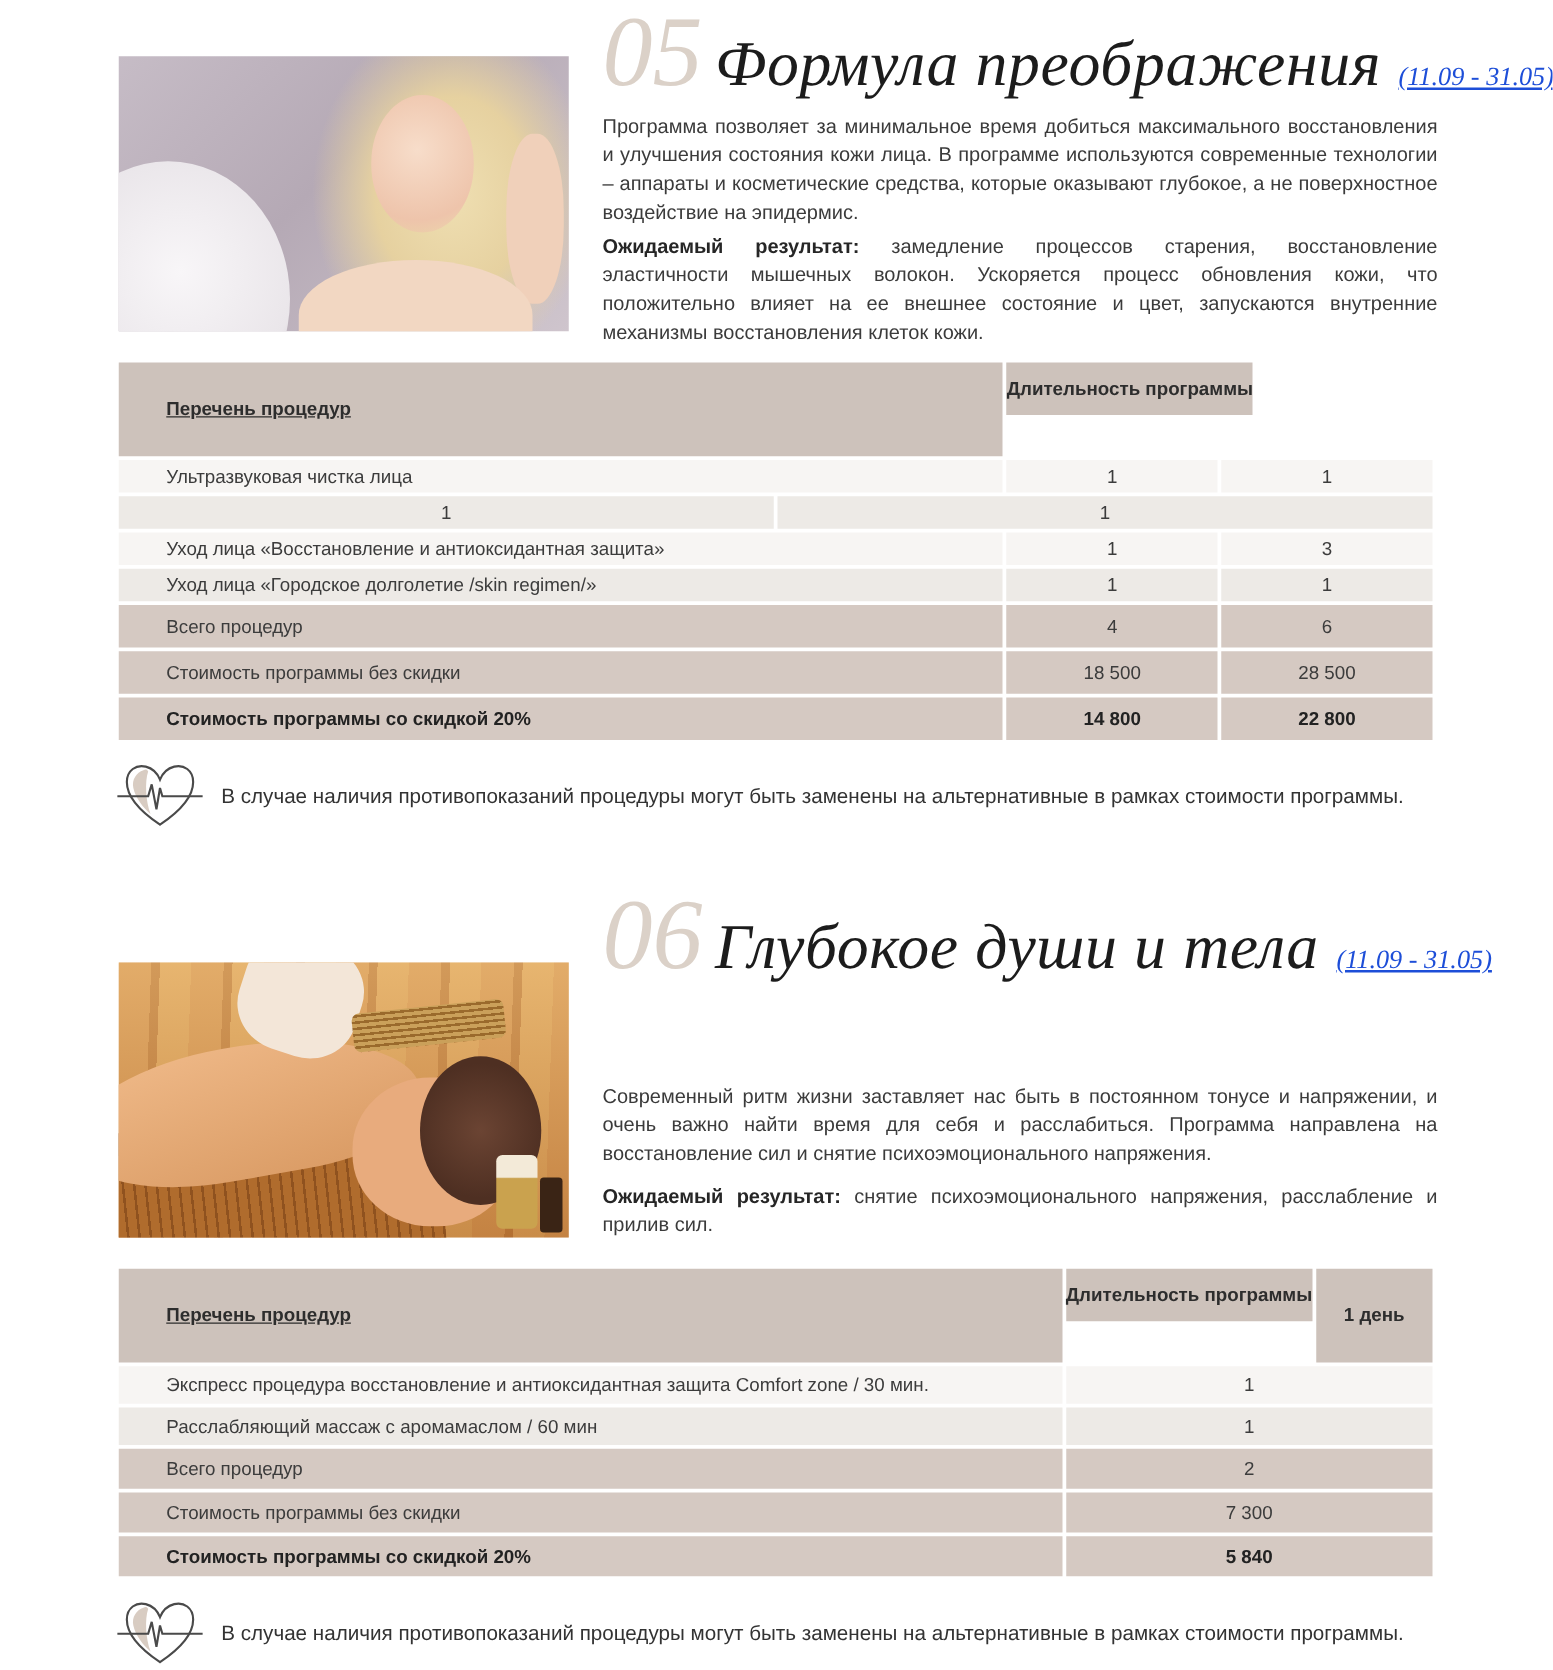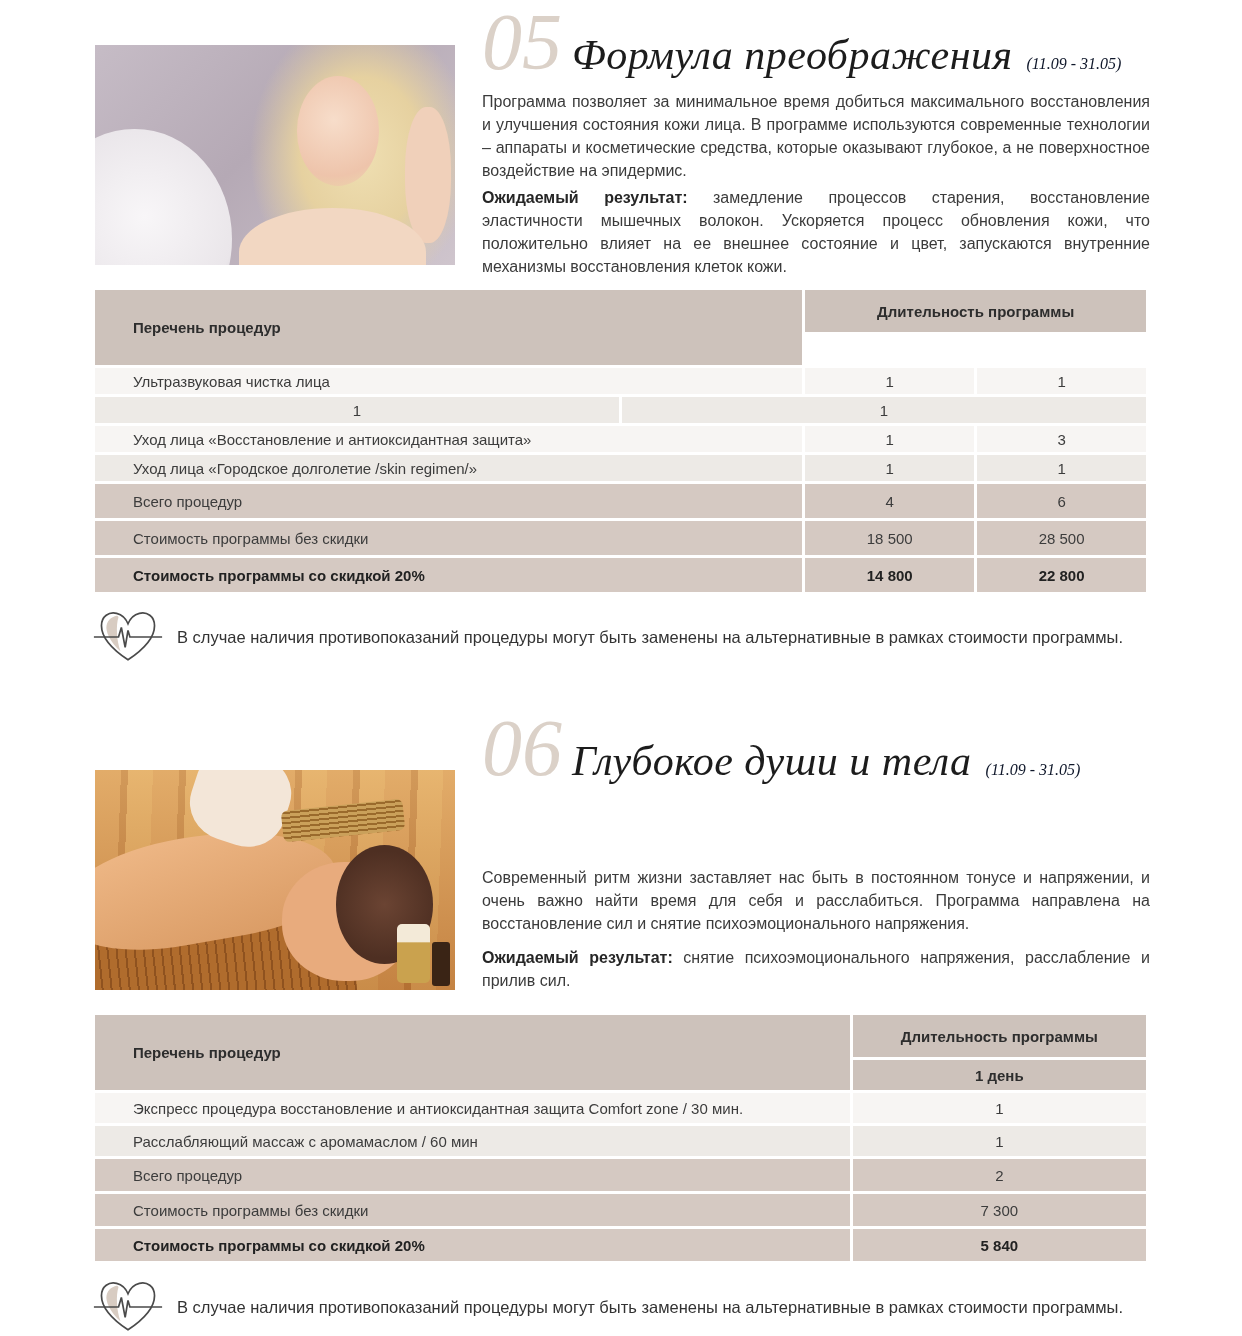--- a/index.html
+++ b/index.html
@@ -50,43 +50,43 @@
     background:linear-gradient(#f3ead8 30%,#caa24e 32%);}
   .p2-bottle2{right:1.5%;bottom:2%;width:5%;height:20%;border-radius:3px;background:#3a2415;}
 
   
   .section-head{position:absolute;left:482px;display:flex;align-items:baseline;white-space:nowrap;}
   .head-05{top:2px;}
   .head-06{top:708px;justify-content:flex-end;}
   .sec-number{font-family:"Liberation Serif", serif;font-style:italic;font-weight:400;
     font-size:80px;line-height:1;color:var(--number-color);margin-right:10px;}
   .sec-title{font-family:"Liberation Serif", serif;font-style:italic;font-weight:500;
-    font-size:42px;color:#1c1c1c;letter-spacing:.5px;}
+    font-size:51px;color:#1c1c1c;letter-spacing:.5px;}
   .sec-dates{font-family:"Liberation Serif", serif;font-style:italic;
-    font-size:16px;color:#0f172a;margin-left:14px;}
+    font-size:21px;color:#1d4ed8;margin-left:14px;text-decoration:underline;}
 
   
   .para{position:absolute;left:482px;width:668px;text-align:justify;
     font-size:16px;line-height:23px;color:#3b3b3b;margin:0;}
   .para .b{font-weight:bold;color:#262626;}
   .intro-05{top:90px;}
   .expected-05{top:186px;}
   .intro-06{top:866px;}
   .expected-06{top:946px;}
 
   
   .ptable{position:absolute;left:95px;width:1051px;font-size:15px;}
   .tbl-05{top:290px;}
   .tbl-06{top:1015px;}
   .t-head{display:flex;gap:3px;height:75px;}
   .cell{background:var(--header-bg);}
   .head-left{flex:0 0 67.3%;display:flex;align-items:center;padding-left:38px;
-    font-weight:bold;color:#2d2d2d;}
+    font-weight:bold;color:#2d2d2d;text-decoration:underline;}
   .tbl-06 .head-left{flex-basis:71.8%;}
-  .head-right{flex:1;display:flex;flex-direction:column;gap:3px;}
+  .head-right{flex:1;display:flex;gap:3px;}
   .head-duration{height:42px;display:flex;align-items:center;justify-content:center;
     font-weight:bold;color:#2d2d2d;}
   .head-cols{flex:1;display:flex;gap:3px;}
   .head-col{flex:1;display:flex;align-items:center;justify-content:center;
     font-weight:bold;color:#2d2d2d;background:var(--header-bg);}
   .t-row{display:flex;gap:3px;margin-top:3px;}
   .t-row .lbl{flex:0 0 67.3%;display:flex;align-items:center;padding-left:38px;color:#3c3c3c;}
   .tbl-06 .t-row .lbl{flex-basis:71.8%;}
   .t-row .val{flex:1;display:flex;align-items:center;justify-content:center;color:#3c3c3c;}
   .tbl-05 .proc{height:26px;justify-content:center;}

